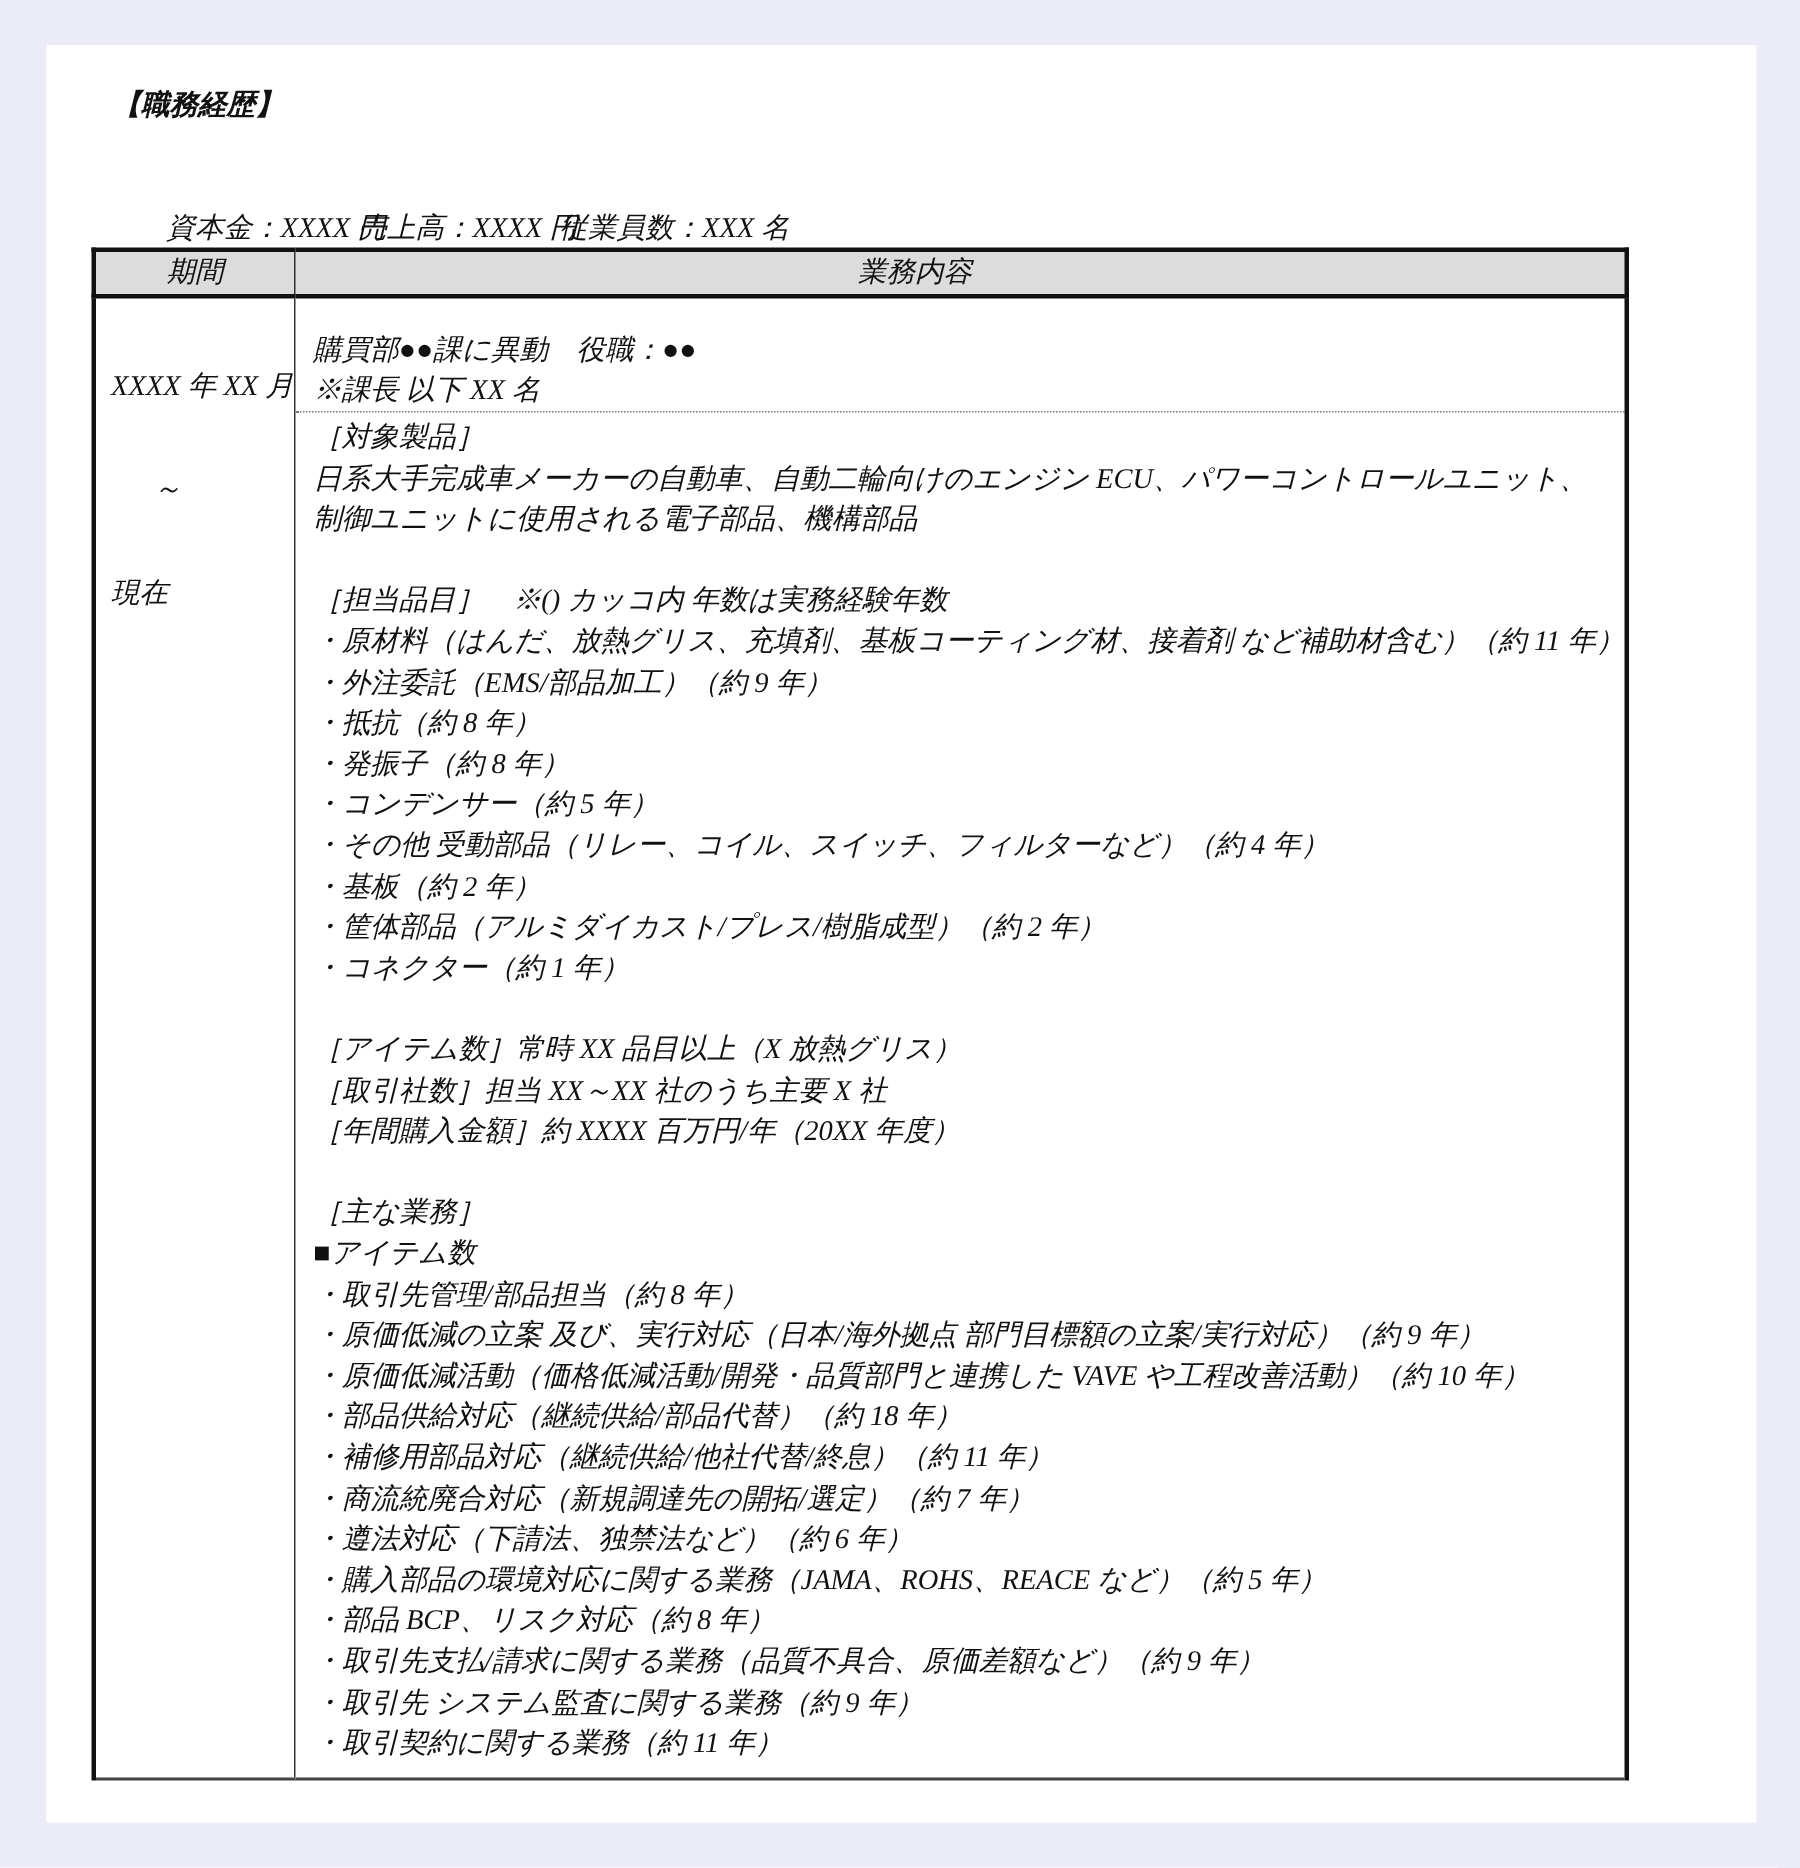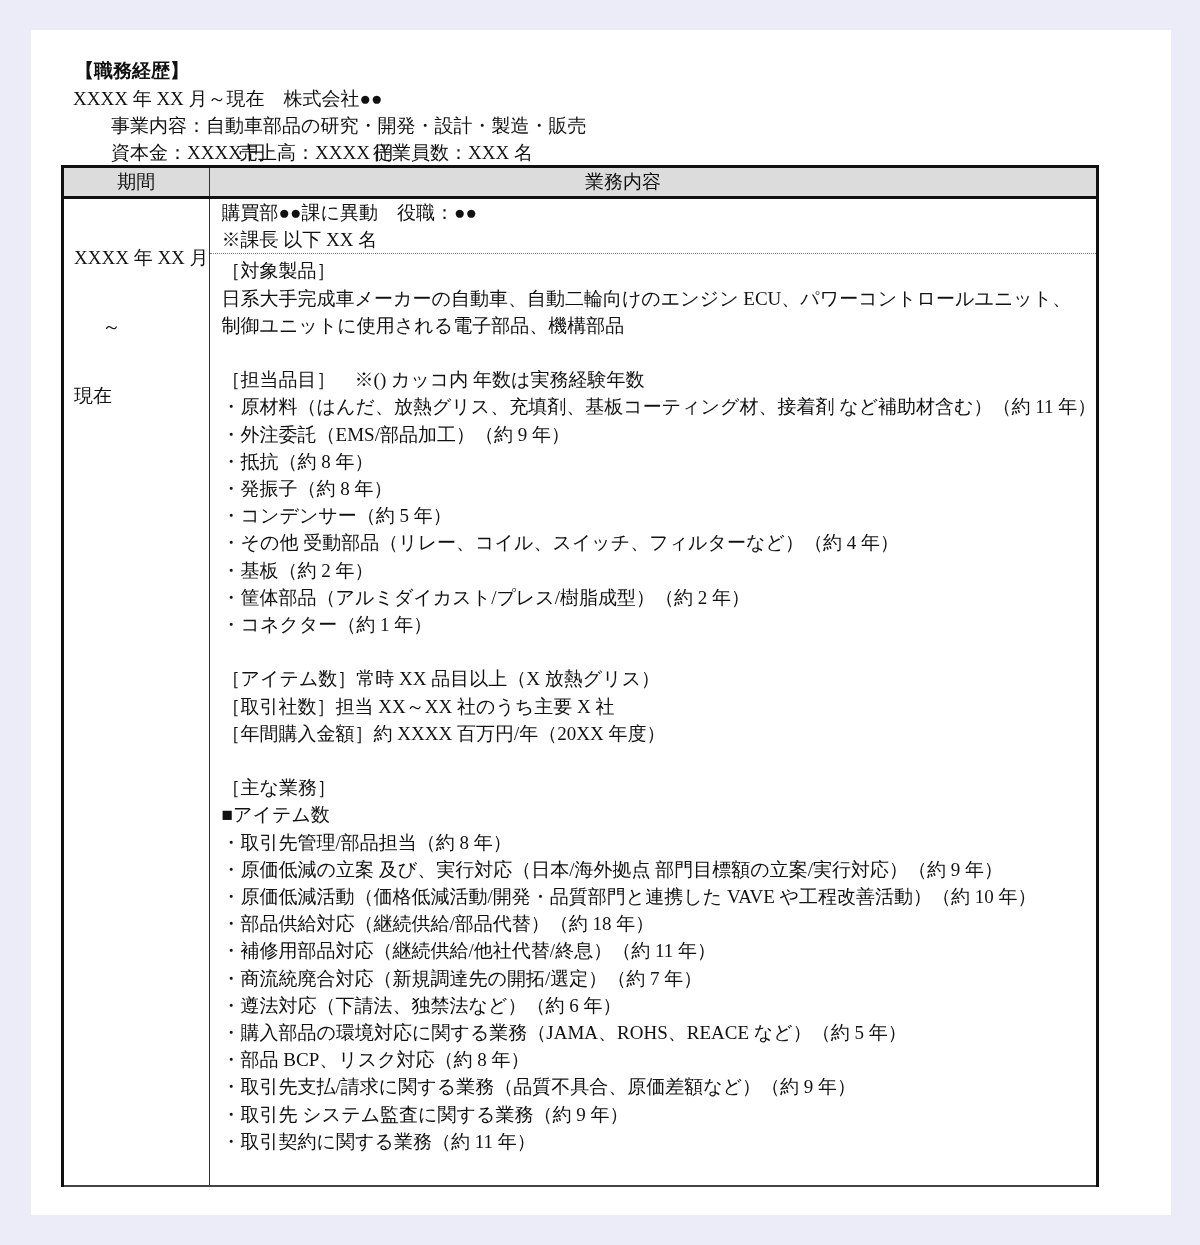--- a/index.html
+++ b/index.html
@@ -9,20 +9,21 @@
     font-family: "Liberation Serif", "DejaVu Serif", serif;
     color: #111;
     position: relative;
     overflow: hidden;
   }
   .card {
     position: absolute;
     left: 31px; top: 30px;
     width: 1140px; height: 1185px;
     background: #ffffff;
+    font-style: italic;
   }
   .hdr { position: absolute; font-size: 19px; line-height: 27px; white-space: nowrap; }
   .title { left: 44px; top: 27px; font-weight: bold; }
   .company { left: 42px; top: 55px; }
   .biz { left: 80px; top: 82px; }
   .stats { left: 80px; top: 109px; }
   .stats span { display: inline-block; }
   .stats .s1 { width: 128px; }
   .stats .s2 { width: 134px; }
 
@@ -52,32 +53,30 @@
     border-bottom: 2px solid #444;
     padding: 3px 0 0 10px !important;
     height: 983px;
   }
   td.period div { white-space: nowrap; margin-top: 42px; }
   td.period .tilde { padding-left: 28px; }
   td.content {
     border-right: 3px solid #111;
     border-bottom: 2px solid #444;
   }
-  .role-block { padding: 0 0 0 12px; border-bottom: 1px dotted #777; }
+  .role-block { padding: 21px 0 0 12px; border-bottom: 1px dotted #777; }
   .body-block { padding: 3px 0 0 12px; }
   .line { white-space: nowrap; min-height: 27.2px; }
   .blank { height: 27.2px; }
 </style>
 </head>
 <body>
 
 <div class="card">
   <div class="hdr title">【職務経歴】</div>
-  <div class="hdr company">XXXX 年 XX 月～現在　株式会社●●</div>
-  <div class="hdr biz">事業内容：自動車部品の研究・開発・設計・製造・販売</div>
   <div class="hdr stats">
     <span class="s1">資本金：XXXX 円</span><span class="s2">売上高：XXXX 円</span><span>従業員数：XXX 名</span>
   </div>
 
   <table class="career">
     <thead>
       <tr>
         <th class="c1">期間</th>
         <th class="c2">業務内容</th>
       </tr>

